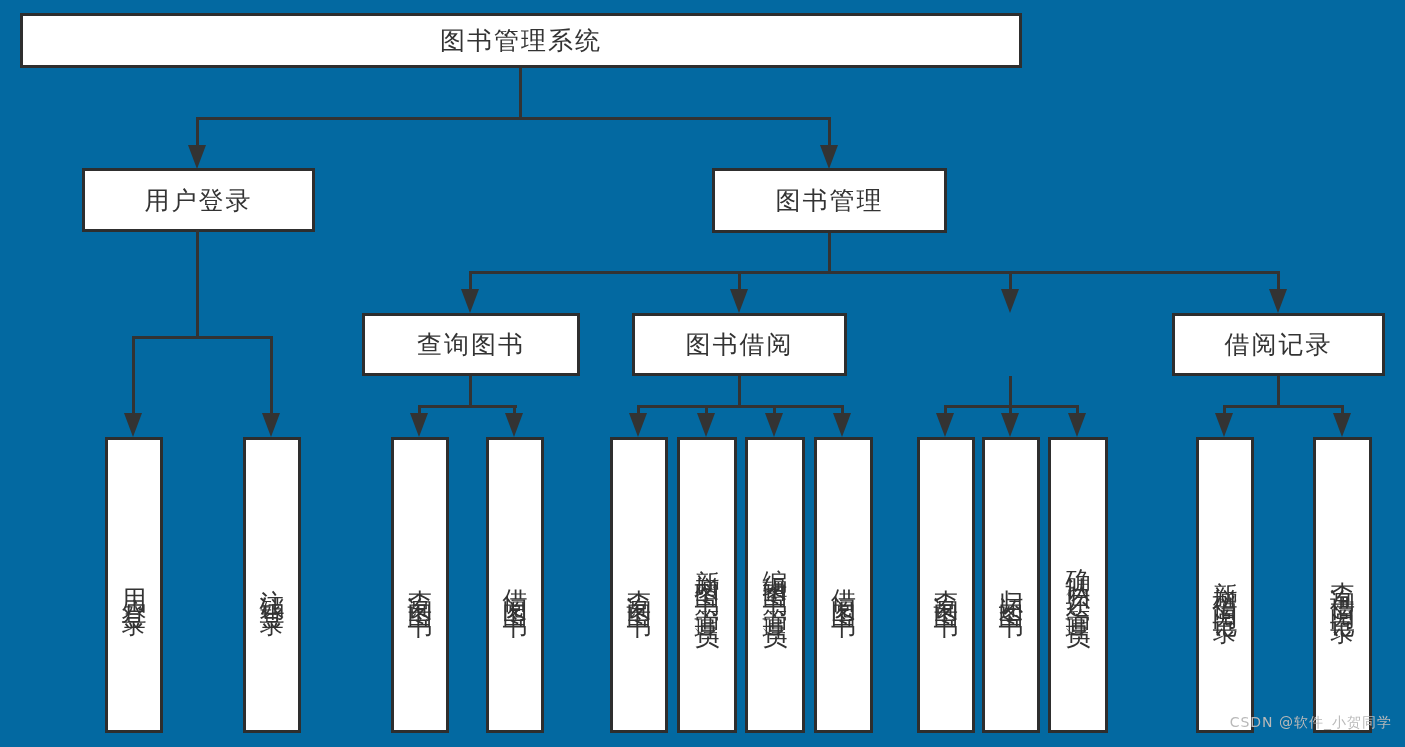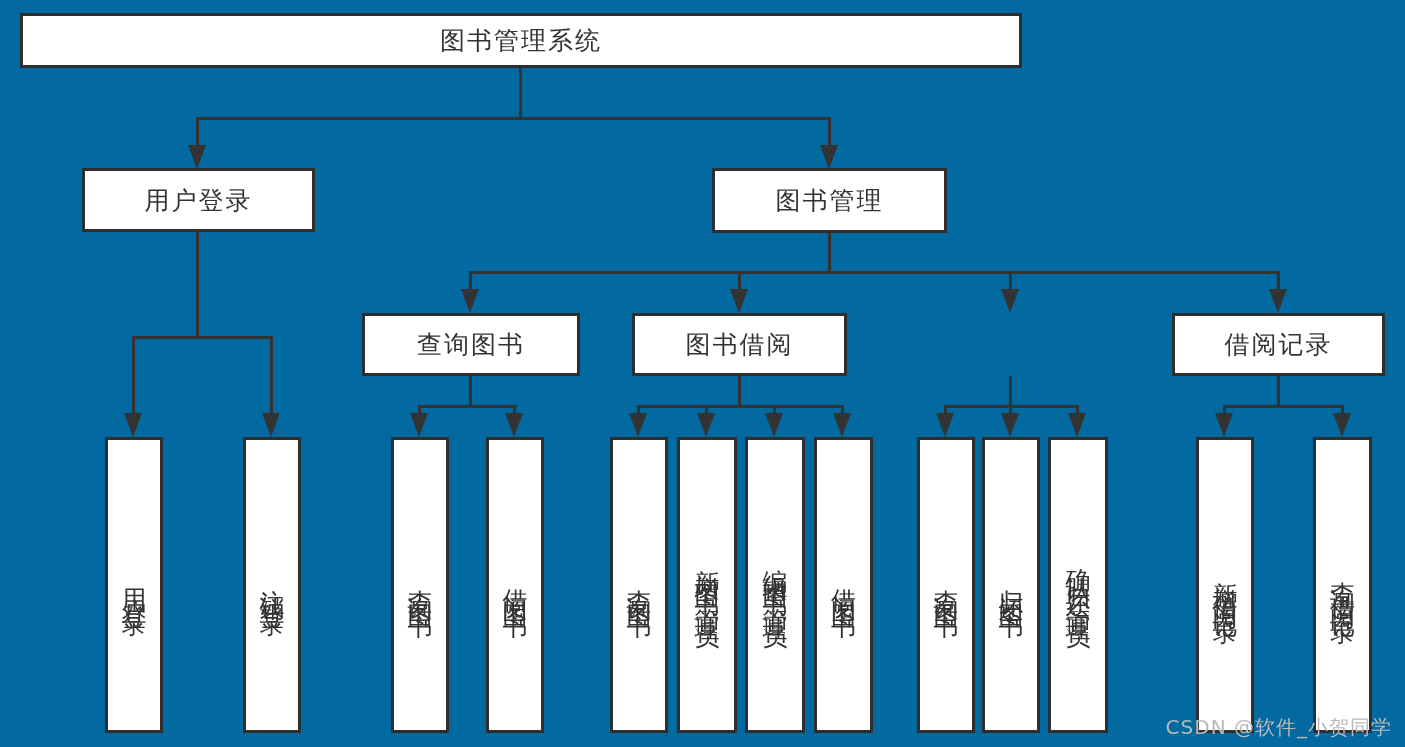--- a/index.html
+++ b/index.html
@@ -23,21 +23,21 @@
   .hline, .vline { position:absolute; background:#333333; }
   .hline { height:3px; }
   .vline { width:3px; }
   .arrow {
     position:absolute; width:0; height:0;
     border-left:9px solid transparent; border-right:9px solid transparent;
     border-top:24px solid #333333;
   }
   .watermark {
     position:absolute; top:714px; right:13px;
-    font-size:20px; letter-spacing:1px; color:#b9b9b9; white-space:nowrap;
+    font-size:14px; letter-spacing:1px; color:#b9b9b9; white-space:nowrap;
   }
 </style>
 </head>
 <body>
 
 <div id="stage">
 
   <div class="box" style="left:20px; top:13px; width:1002px; height:55px;">
     <span>图书管理系统</span>
   </div>

